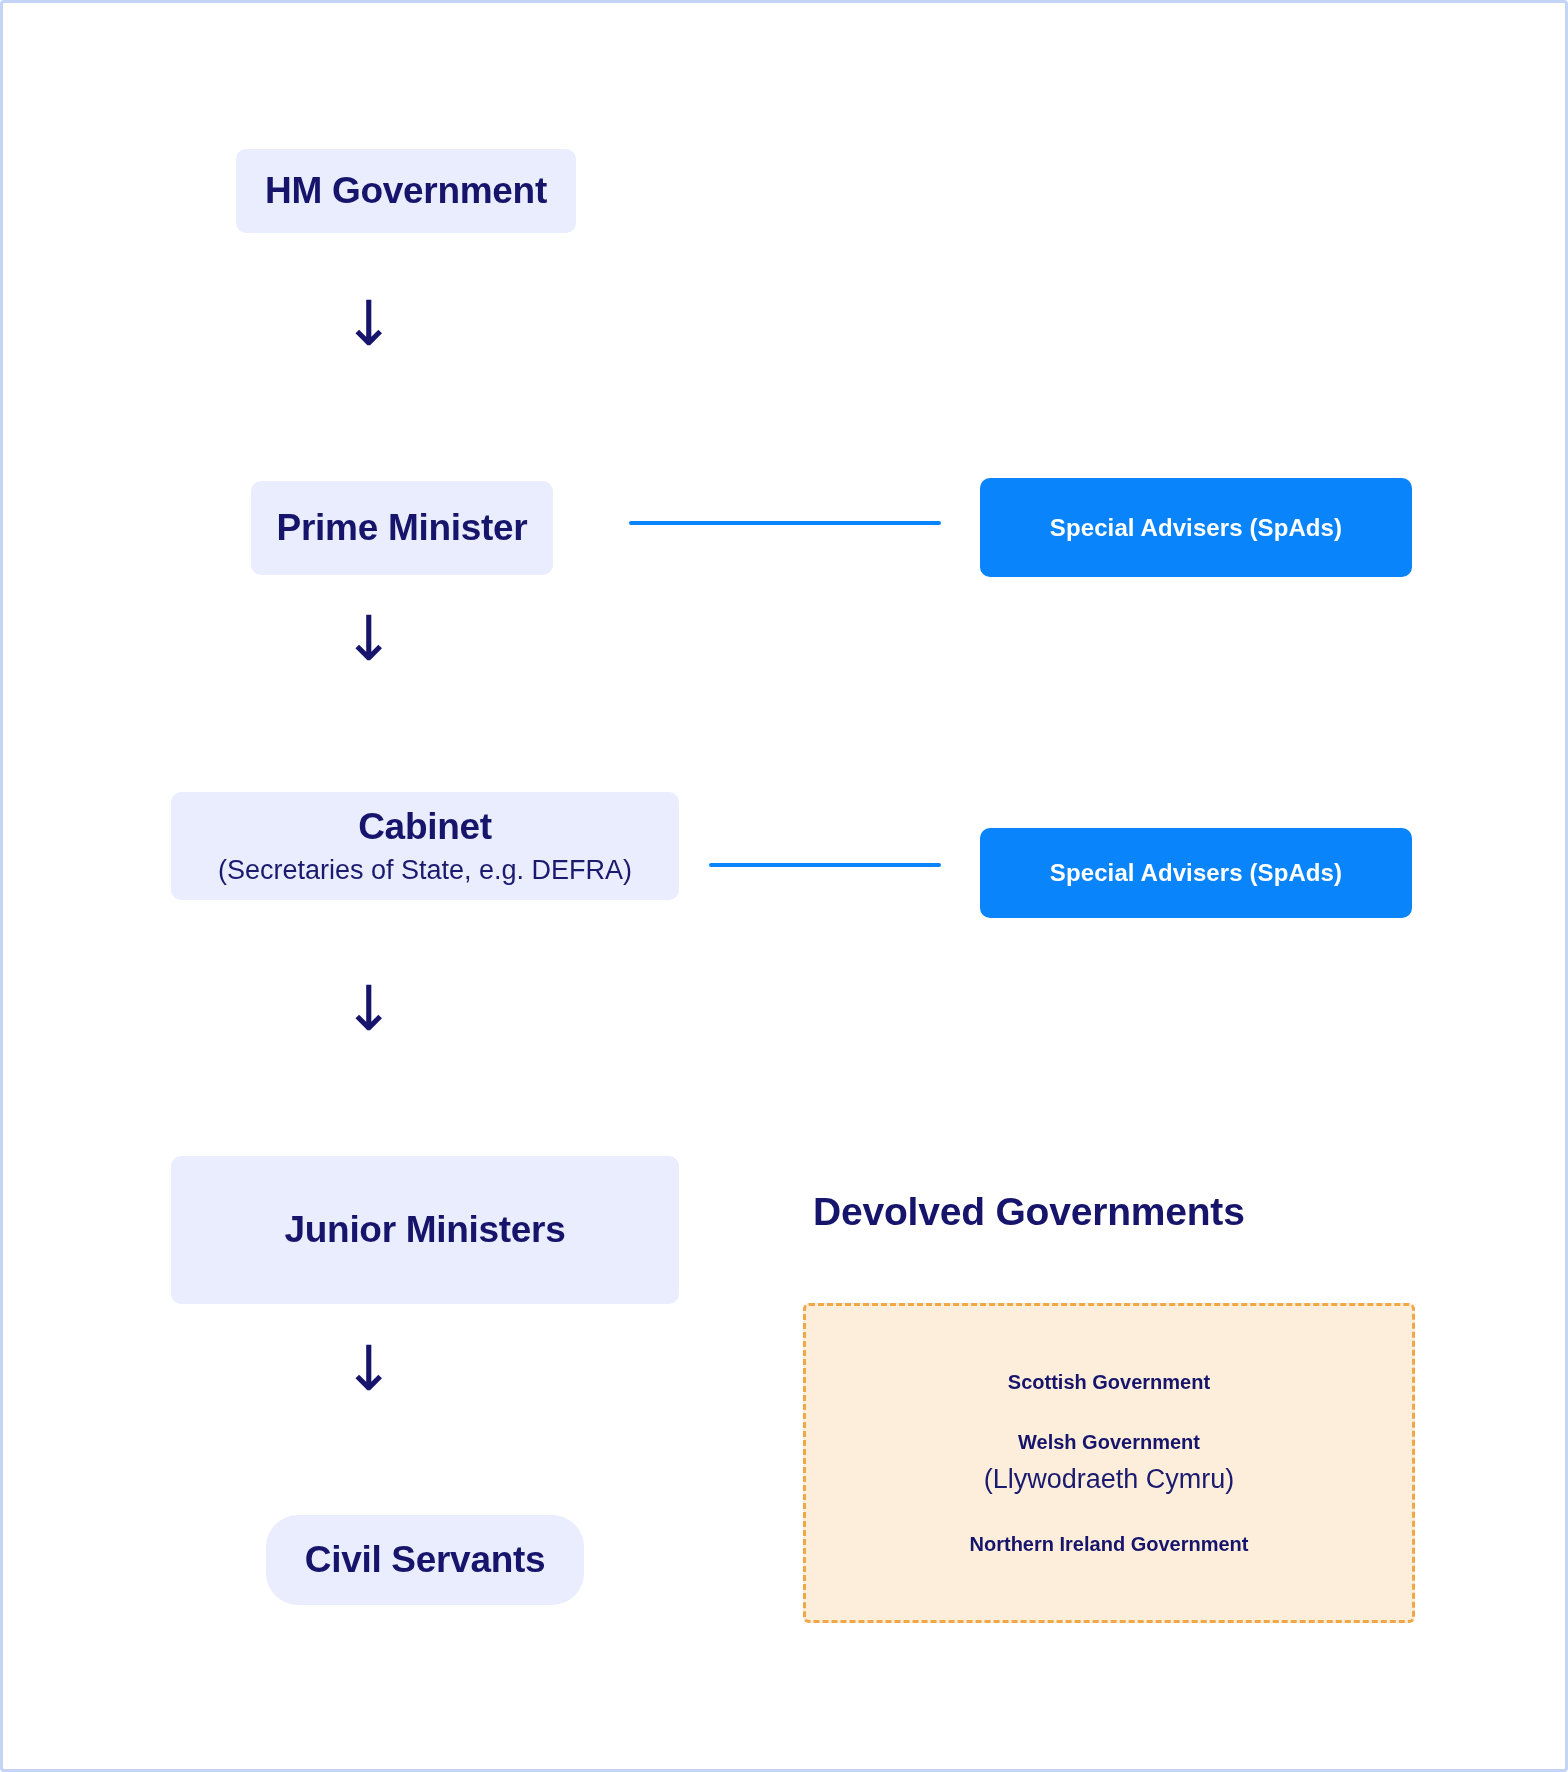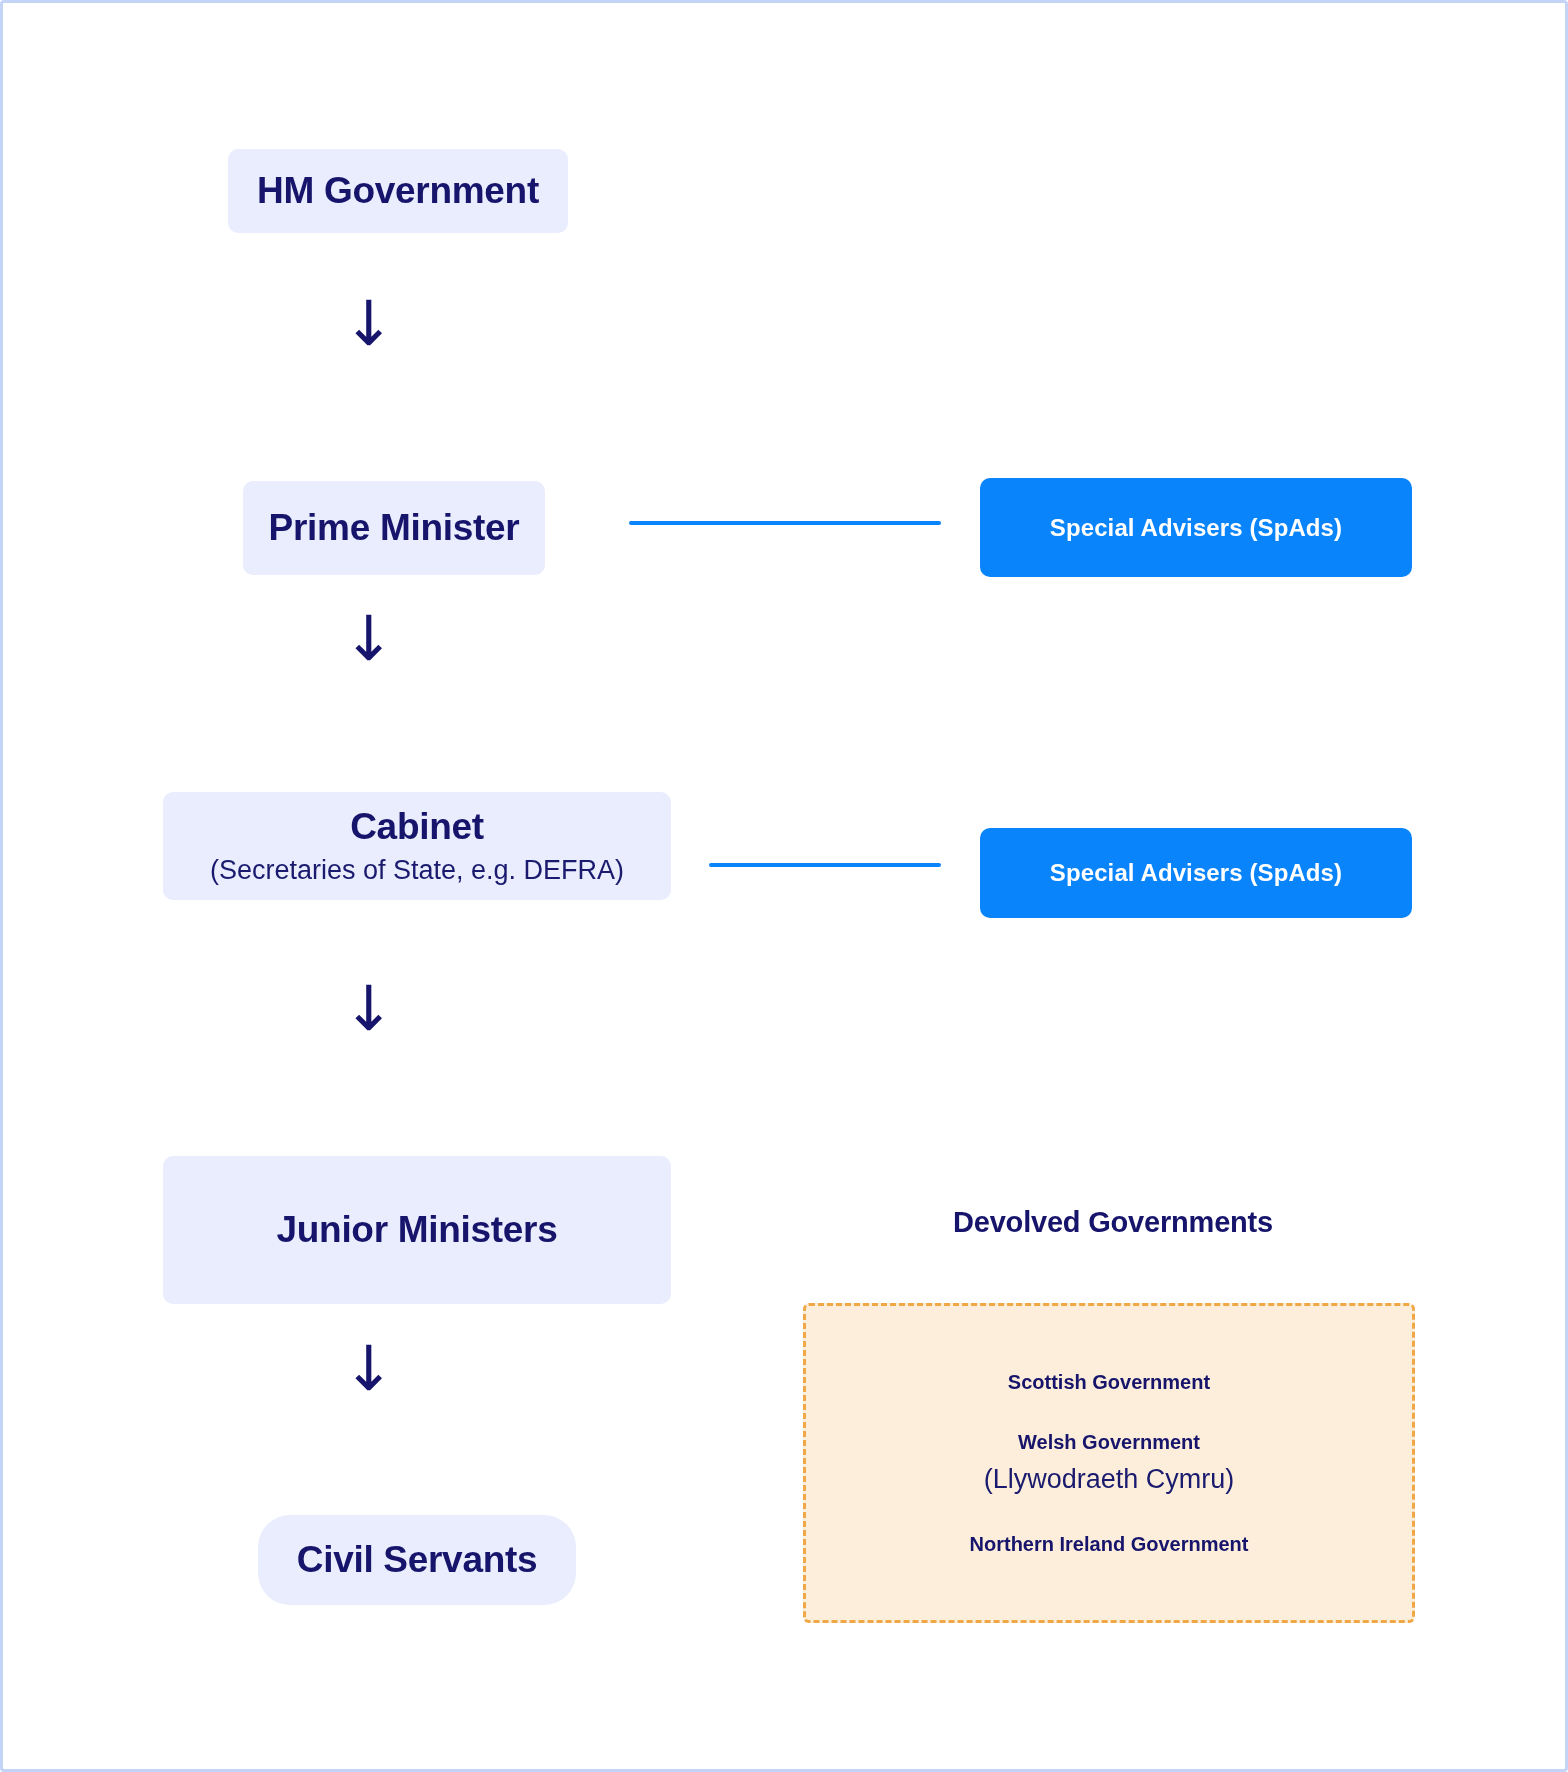--- a/index.html
+++ b/index.html
@@ -34,20 +34,21 @@
     align-items: center;
     justify-content: center;
     text-align: center;
   }
 
   
   .box-light {
     background: #e9edfd;
     border-radius: 10px;
     color: #16146b;
+    margin-left: 8px;
   }
   .box-light .title {
     font-size: 37px;
     font-weight: 700;
     letter-spacing: -0.3px;
     line-height: 1.12;
     color: #16146b;
   }
   .box-light .subtitle {
     font-size: 27px;
@@ -85,27 +86,26 @@
   .connector {
     position: absolute;
     height: 4px;
     background: #0a84fb;
     border-radius: 2px;
   }
 
   
   .section-heading {
     position: absolute;
-    font-size: 29px;
+    font-size: 39px;
     font-weight: 700;
     color: #16146b;
     letter-spacing: -0.2px;
-    text-align: center;
+    text-align: left;
     white-space: nowrap;
-    margin-top: 16px;
   }
 
   .dashed-panel {
     position: absolute;
     box-sizing: border-box;
     background: #fceedb;
     border: 3px dashed #efa845;
     border-radius: 6px;
     display: flex;
     flex-direction: column;

